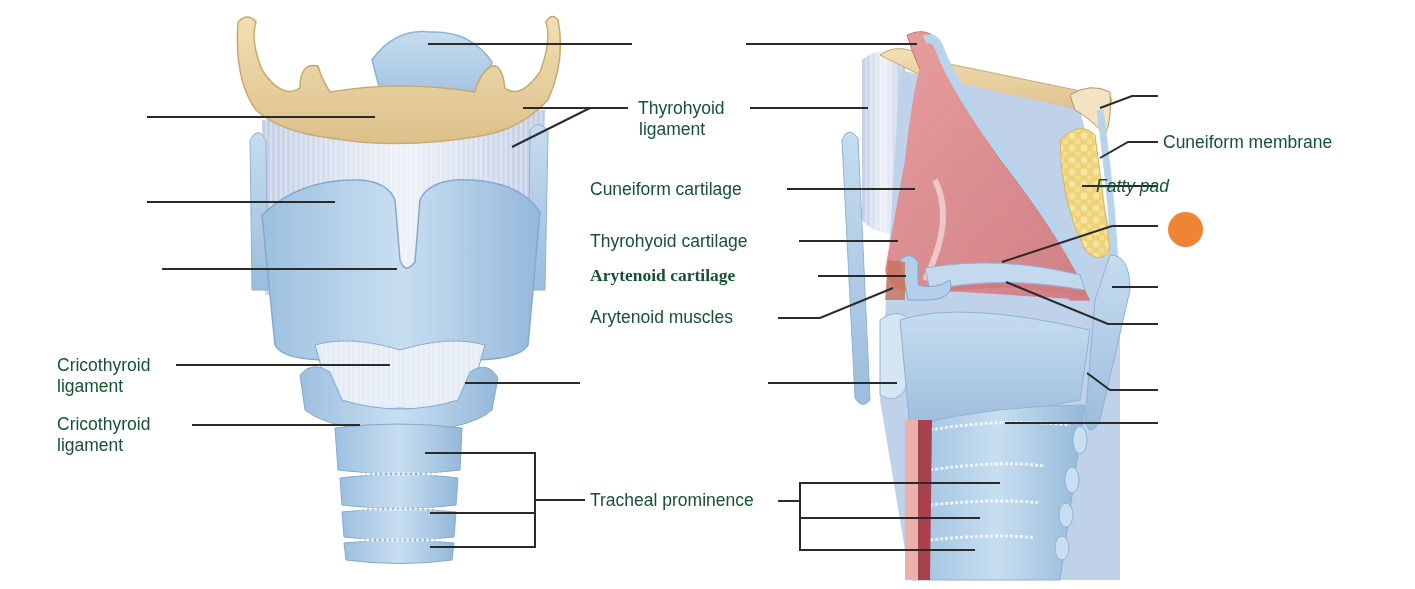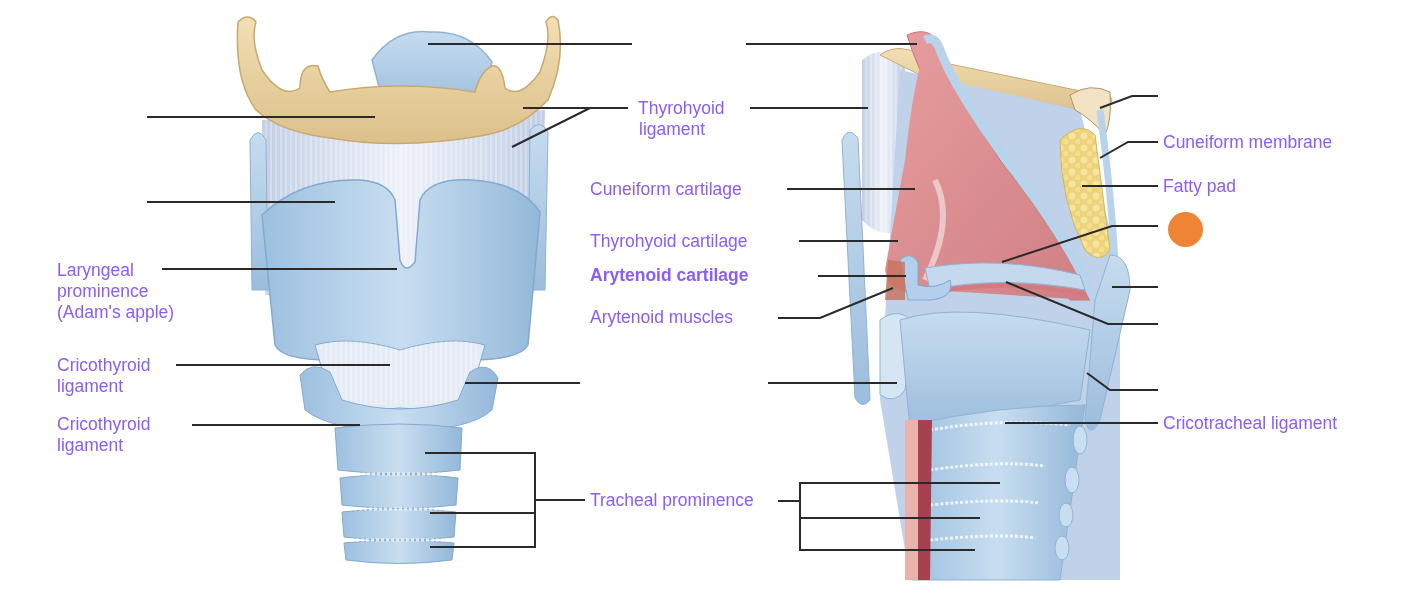--- a/index.html
+++ b/index.html
@@ -1,20 +1,20 @@
 <!DOCTYPE html>
 <html><head>
 <meta charset="utf-8">
 <style>
   html, body { margin: 0; padding: 0; background: #ffffff; }
   body { width: 1415px; height: 589px; position: relative; overflow: hidden;
          font-family: "Liberation Sans", sans-serif; color: #2a2a2a; }
   #stage { position: absolute; left: 0; top: 0; width: 1415px; height: 589px; }
   svg.art { position: absolute; left: 0; top: 0; }
-  .lbl { position: absolute; font-size: 17.5px; line-height: 21px; color: #8b5cf6; white-space: nowrap; }
+  .lbl { position: absolute; font-size: 17.5px; line-height: 21px; color: #14532d; white-space: nowrap; }
   .lbl.bold { font-weight: bold; }
   .marker { position: absolute; border-radius: 50%; }
 </style>
 </head>
 <body>
 
 <div id="stage">
 
   <svg class="art" width="1415" height="589" viewBox="0 0 1415 589">
     <defs>
@@ -170,42 +170,36 @@
       <polyline points="1158,142 1128,142 1100,158"></polyline>
       <line x1="1082" y1="186" x2="1158" y2="186"></line>
       <polyline points="1158,226 1112,226 1002,262"></polyline>
       <line x1="1112" y1="287" x2="1158" y2="287"></line>
       <polyline points="1158,324 1108,324 1006,282"></polyline>
       <polyline points="1158,390 1110,390 1087,373"></polyline>
       <line x1="1005" y1="423" x2="1158" y2="423"></line>
     </g>
   </svg>
 
-  <div class="lbl" style="left:57px; top:260px;">
-    <div>Laryngeal</div>
-    <div>prominence</div>
-    <div>(Adam's apple)</div>
-  </div>
   <div class="lbl" style="left:57px; top:355px;">
     <div>Cricothyroid</div>
     <div>ligament</div>
   </div>
   <div class="lbl" style="left:57px; top:414px;">
     <div>Cricothyroid</div>
     <div>ligament</div>
   </div>
 
   <div class="lbl" style="left:638px; top:98px; text-align:left;">
     <div>Thyrohyoid</div>
     <div style="padding-left:1px;">ligament</div>
   </div>
   <div class="lbl" style="left:590px; top:179px;">Cuneiform cartilage</div>
   <div class="lbl" style="left:590px; top:231px;">Thyrohyoid cartilage</div>
-  <div class="lbl bold" style="left:590px; top:265px;">Arytenoid cartilage</div>
+  <div class="lbl bold" style="left:590px; top:265px;font-family:Liberation Serif, serif;">Arytenoid cartilage</div>
   <div class="lbl" style="left:590px; top:307px;">Arytenoid muscles</div>
   <div class="lbl" style="left:590px; top:490px;">Tracheal prominence</div>
 
   <div class="lbl" style="left:1163px; top:132px;">Cuneiform membrane</div>
-  <div class="lbl" style="left:1163px; top:176px;">Fatty pad</div>
-  <div class="lbl" style="left:1163px; top:413px;">Cricotracheal ligament</div>
+  <div class="lbl" style="left:1096px; top:176px;font-style:italic;">Fatty pad</div>
 
   <div class="marker" id="marker" style="left:1168px; top:212px; width:35px; height:35px; background:#EE8434;"></div>
 </div>
 
 </body></html>

